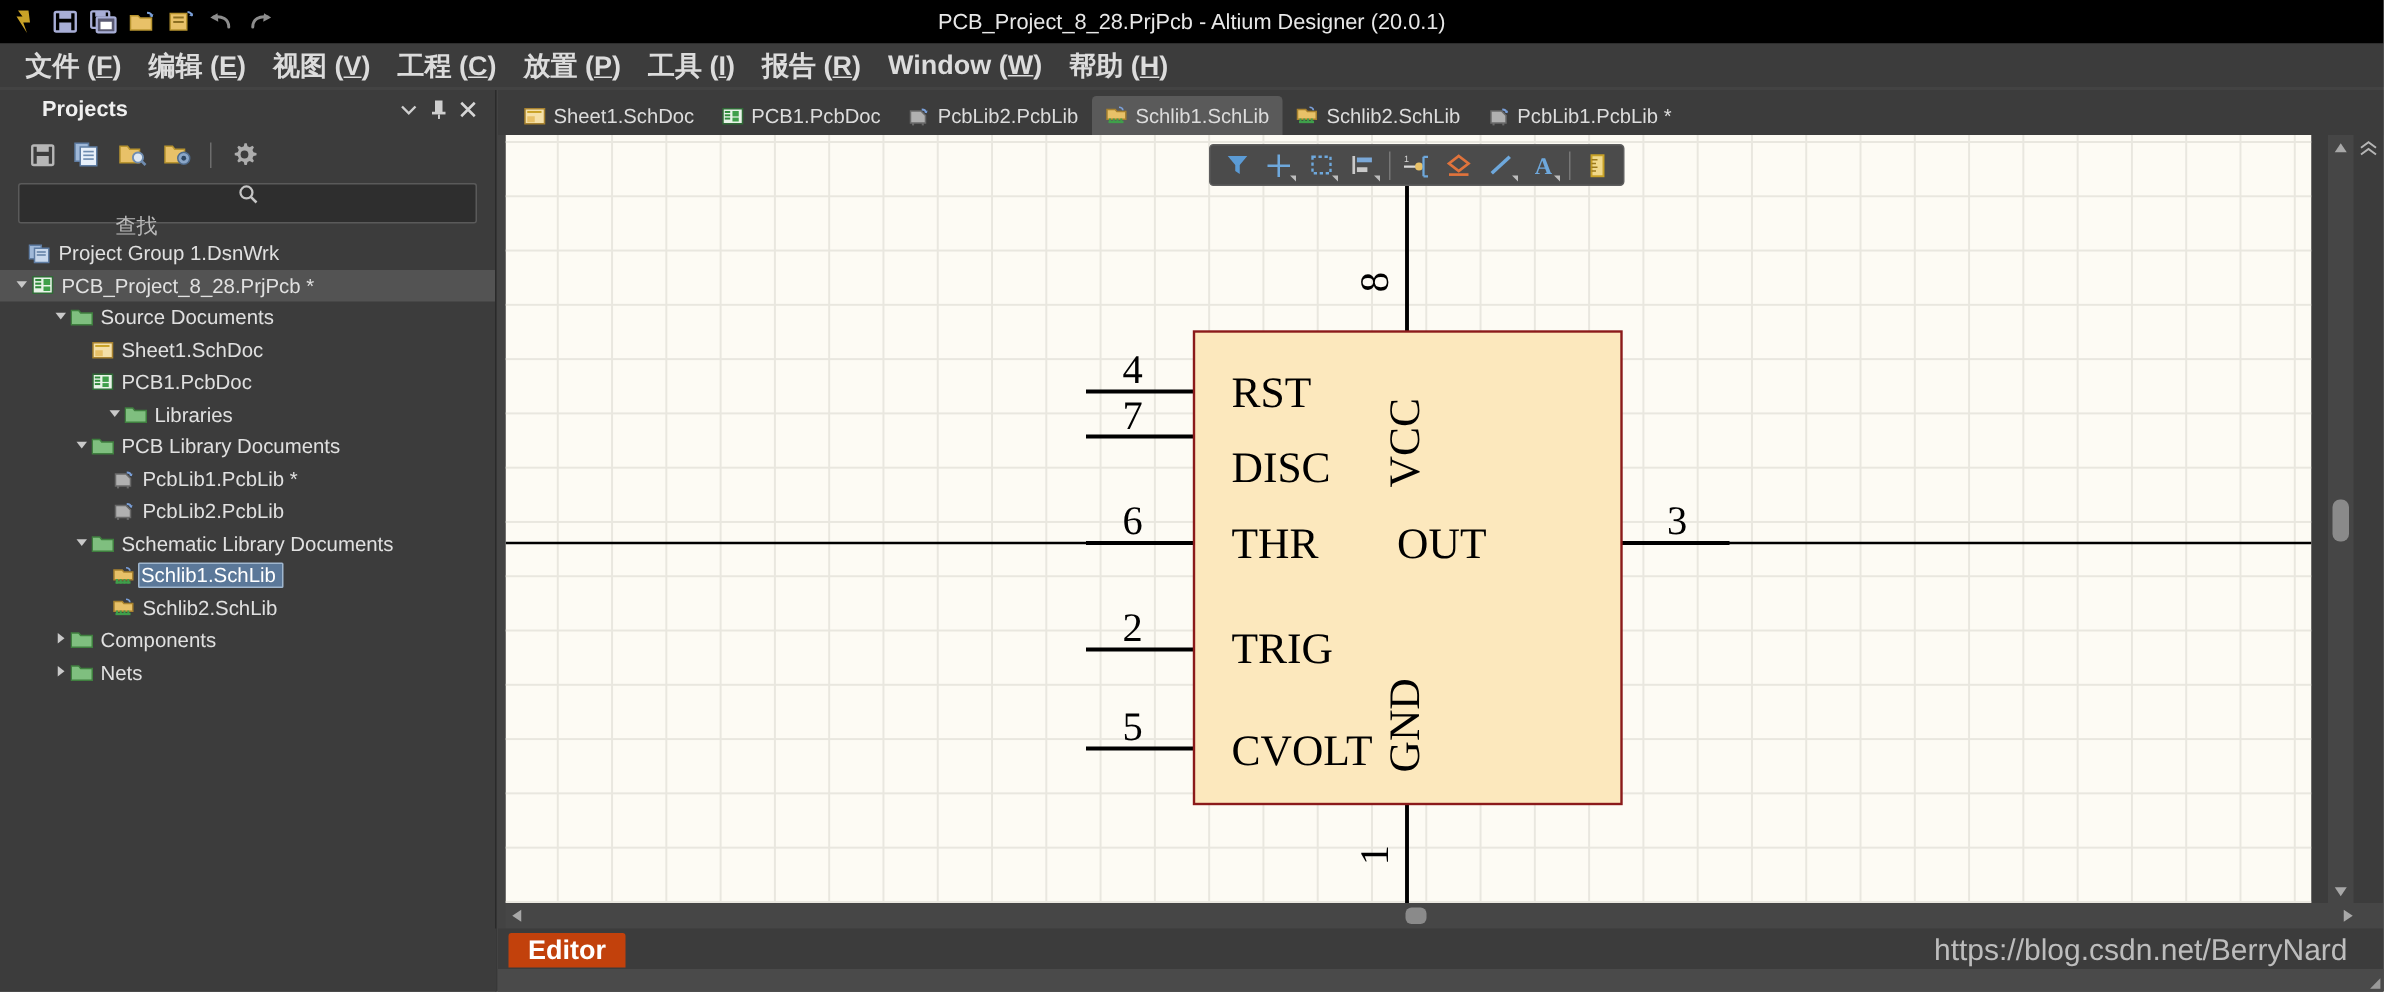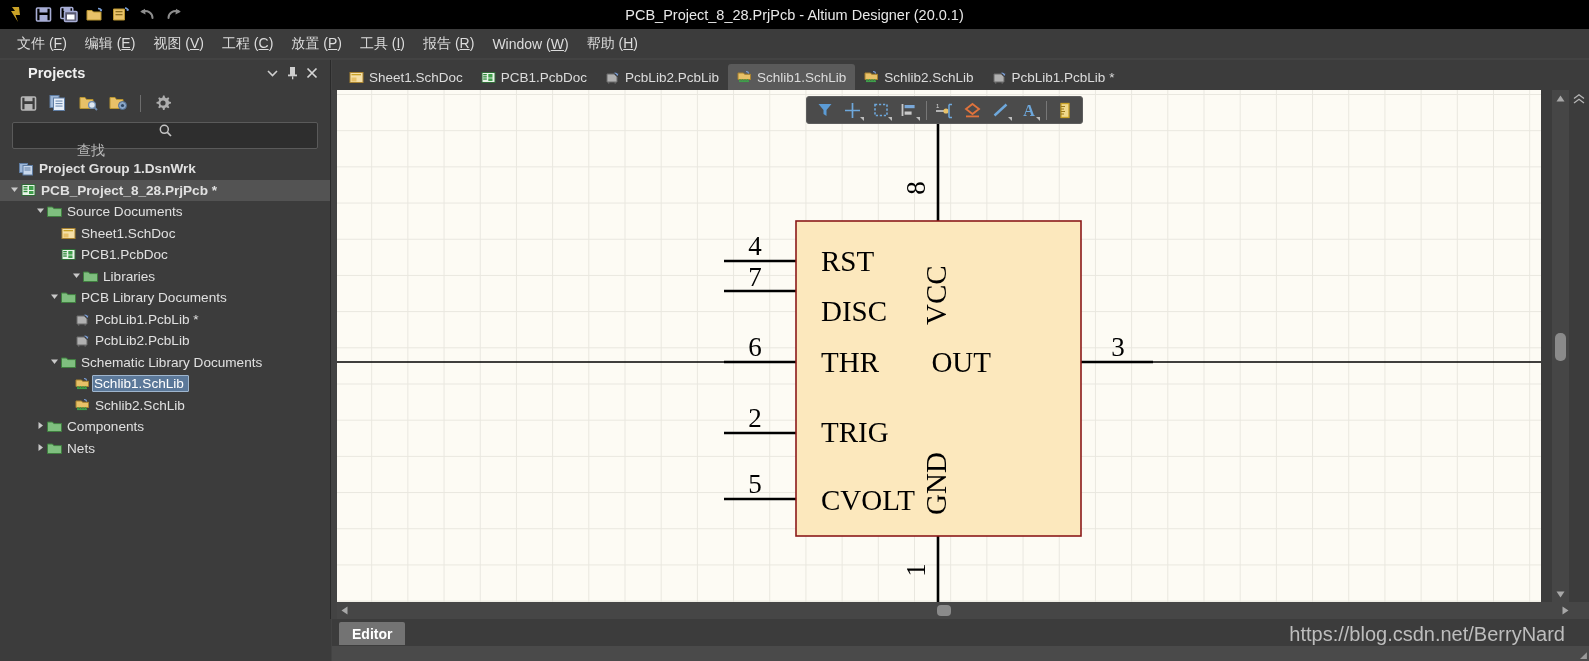--- a/index.html
+++ b/index.html
@@ -35,22 +35,22 @@
     pointer-events: none;
   }
 
   
   .menubar {
     position: absolute; left: 0; top: 29px; width: 1589px; height: 29px;
     background: #3c3c3c;
     display: flex; align-items: center; padding-left: 8px;
   }
   .menuitem {
-    color: #dcdcdc; font-size: 14px;
-    padding: 3px 9px; cursor: pointer; white-space: nowrap;
+    color: #dcdcdc; font-size: 18px;
+    padding: 3px 9px; cursor: pointer; white-space: nowrap; font-weight: bold;
   }
   .mnem { text-decoration: underline; }
 
   
   .panel {
     position: absolute; left: 0; top: 60px; width: 331px; height: 601px;
     background: #3c3c3c;
     border-right: 1px solid #2a2a2a;
   }
   .panel-header {
@@ -92,21 +92,21 @@
     display: flex; align-items: center; height: 21.5px;
     padding-left: 6px; cursor: pointer; white-space: nowrap;
   }
   .tnode.sel-soft { background: #535353; }
   .tnode .arrow {
     width: 13px; display: inline-block; text-align: center;
     color: #cfcfcf; font-size: 8px; flex: none;
   }
   .tnode .ticon-s { width: 19px; flex: none; display: flex; align-items: center; }
   .tnode .tlabel { padding-left: 1px; }
-  .tnode.bold .tlabel { font-weight: bold; }
+  .tnode.bold .tlabel { font-weight: normal; }
   .sel-box {
     background: #5b7899; border: 1px solid #9fb6ce;
     padding: 0px 4px 0px 2px; margin-left: -2px; border-radius: 1px;
     color: #ffffff;
   }
 
   
   .tabbar {
     position: absolute; left: 332px; top: 60px; width: 1257px; height: 30px;
     background: #3c3c3c; display: flex; align-items: flex-end; padding-left: 8px;
@@ -189,21 +189,21 @@
     position: absolute; left: 600px; width: 14px; height: 11px; top: 3px;
     background: #8a8a8a; border-radius: 4px; cursor: pointer;
   }
 
   .statusbar {
     position: absolute; left: 332px; top: 619px; width: 1257px; height: 42px;
     background: #3c3c3c;
   }
   .editor-tab {
     position: absolute; left: 7px; top: 3px; height: 23px;
-    background: #737373; color: #ffffff; font-size: 14px; font-weight: bold;
+    background: #c2410c; color: #ffffff; font-size: 18px; font-weight: bold;
     display: flex; align-items: center; padding: 0 13px; cursor: pointer;
     border-radius: 2px 2px 0 0;
   }
   .statusline {
     position: absolute; left: 0; top: 27px; width: 1257px; height: 15px;
     background: #4a4a4a;
   }
   .watermark {
     position: absolute; right: 24px; top: 4px;
     color: #bdbdbd; font-size: 20px; text-align: right;

